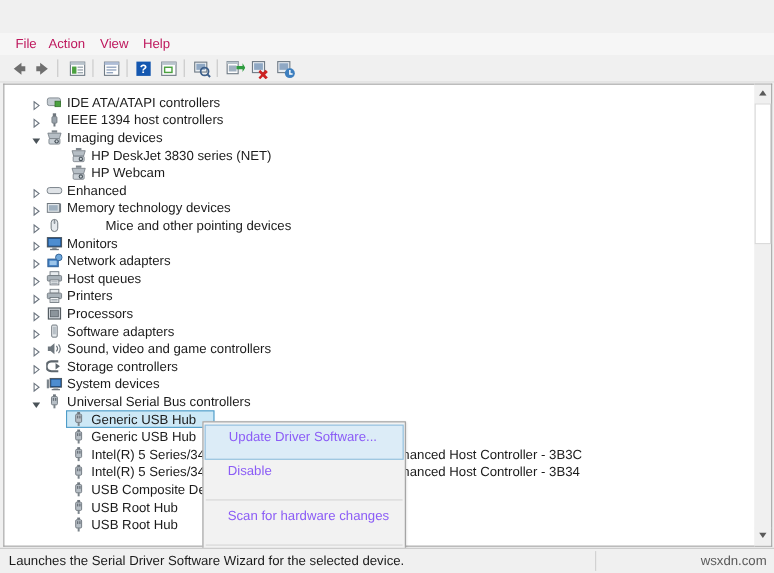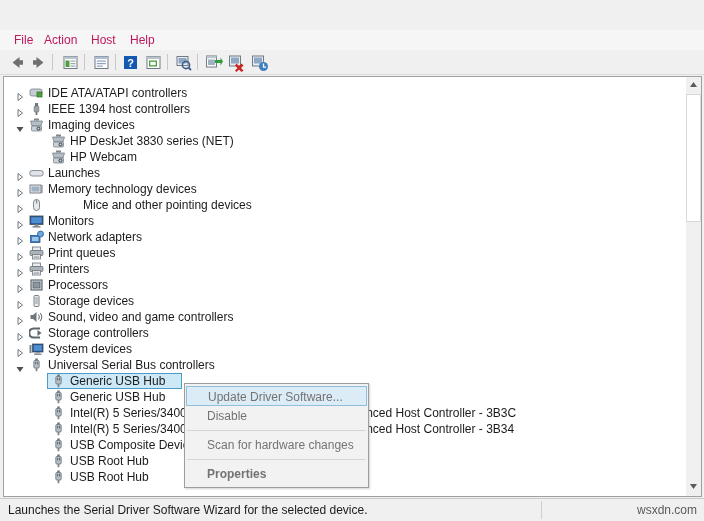--- a/index.html
+++ b/index.html
@@ -130,21 +130,21 @@
     left: 3px; top: 76px;
     width: 683px; height: 421px;
     background: #ffffff;
     border: 1px solid #a0a0a0;
     border-right: none;
     box-sizing: border-box;
     overflow: hidden;
   }
   .treepane-inner {
     position: absolute;
-    left: 3px; top: 0;
+    left: 16px; top: 0;
     width: 683px; height: 421px;
   }
   .row {
     position: absolute;
     left: 0;
     height: 16px;
     white-space: nowrap;
   }
   .tw {
     position: absolute;
@@ -215,24 +215,24 @@
     left: 184px; top: 383px;
     width: 185px;
     background: #f2f2f2;
     border: 1px solid #9d9d9d;
     box-sizing: border-box;
     padding: 2px 0 3px 0;
     box-shadow: 1px 1px 2px rgba(0,0,0,0.18);
   }
   .ctx-item {
     position: relative;
-    height: 20px;
+    height: 32px;
     line-height: 20px;
     font-size: 12px;
-    color: #737373;
+    color: #8b5cf6;
     padding-left: 22px;
     white-space: nowrap;
     cursor: default;
     box-sizing: border-box;
   }
   .ctx-item.highlight {
     background: #dcecf7;
     border: 1px solid #90bedd;
     margin: 0 1px;
     padding-left: 21px;
@@ -275,21 +275,21 @@
 </style>
 </head>
 <body>
 
 <div class="window">
 
 
   <div class="menubar">
     <div class="menu-item" style="left:8px">File</div>
     <div class="menu-item" style="left:38px">Action</div>
-    <div class="menu-item" style="left:85px">Host</div>
+    <div class="menu-item" style="left:85px">View</div>
     <div class="menu-item" style="left:124px">Help</div>
   </div>
 
   <div class="toolbar">
     <span class="tb" style="left:8px">
       <svg width="19" height="19" viewBox="0 0 19 19">
         <path d="M11.5 4 L4.5 9.5 L11.5 15 L11.5 11.8 L15 11.8 L15 7.2 L11.5 7.2 Z" fill="#6f6f6f"></path>
       </svg>
     </span>
     <span class="tb" style="left:29px">
@@ -424,21 +424,21 @@
             </svg></span>
           <span class="rlabel" style="left: 63px;">HP Webcam</span>
         </div>
         <div class="row" style="top: 88px;">
           <span class="tw" style="left: 8px;"><svg width="10" height="10" viewBox="0 0 10 10">
               <path d="M3 1.5 L7.5 5 L3 8.5 Z" fill="none" stroke="#6d7680" stroke-width="1"></path>
             </svg></span>
           <span class="ricon" style="left: 22px;"><svg width="15" height="14" viewBox="0 0 15 14">
               <rect x="0.8" y="4.5" width="13.4" height="5.5" rx="2.4" fill="#dfe3e7" stroke="#7b848b" stroke-width="0.9"></rect>
             </svg></span>
-          <span class="rlabel" style="left: 41px;">Launches</span>
+          <span class="rlabel" style="left: 41px;">Enhanced</span>
         </div>
         <div class="row" style="top: 104px;">
           <span class="tw" style="left: 8px;"><svg width="10" height="10" viewBox="0 0 10 10">
               <path d="M3 1.5 L7.5 5 L3 8.5 Z" fill="none" stroke="#6d7680" stroke-width="1"></path>
             </svg></span>
           <span class="ricon" style="left: 22px;"><svg width="15" height="14" viewBox="0 0 15 14">
               <rect x="1" y="3" width="11" height="8" fill="#e3e8ec" stroke="#6f777e" stroke-width="0.9"></rect>
               <rect x="2.5" y="4.5" width="8" height="5" fill="#9fb0bf"></rect>
               <rect x="12.5" y="3" width="1" height="8" fill="#6f777e"></rect>
             </svg></span>
@@ -482,21 +482,21 @@
           <span class="tw" style="left: 8px;"><svg width="10" height="10" viewBox="0 0 10 10">
               <path d="M3 1.5 L7.5 5 L3 8.5 Z" fill="none" stroke="#6d7680" stroke-width="1"></path>
             </svg></span>
           <span class="ricon" style="left: 22px;"><svg width="15" height="14" viewBox="0 0 15 14">
               <rect x="3.5" y="1" width="8" height="3.5" fill="#e8ecef" stroke="#6f777e" stroke-width="0.8"></rect>
               <rect x="1" y="4.5" width="13" height="5" rx="1" fill="#aab3ba" stroke="#6f777e" stroke-width="0.8"></rect>
               <rect x="3.5" y="8.5" width="8" height="4.5" fill="#f2f4f6" stroke="#6f777e" stroke-width="0.8"></rect>
               <rect x="4.6" y="9.8" width="5.8" height="0.8" fill="#97a0a7"></rect>
               <rect x="4.6" y="11.2" width="5.8" height="0.8" fill="#97a0a7"></rect>
             </svg></span>
-          <span class="rlabel" style="left: 41px;">Print queues</span>
+          <span class="rlabel" style="left: 41px;">Host queues</span>
         </div>
         <div class="row" style="top: 184px;">
           <span class="tw" style="left: 8px;"><svg width="10" height="10" viewBox="0 0 10 10">
               <path d="M3 1.5 L7.5 5 L3 8.5 Z" fill="none" stroke="#6d7680" stroke-width="1"></path>
             </svg></span>
           <span class="ricon" style="left: 22px;"><svg width="15" height="14" viewBox="0 0 15 14">
               <rect x="3.5" y="1" width="8" height="3.5" fill="#e8ecef" stroke="#6f777e" stroke-width="0.8"></rect>
               <rect x="1" y="4.5" width="13" height="5" rx="1" fill="#aab3ba" stroke="#6f777e" stroke-width="0.8"></rect>
               <rect x="3.5" y="8.5" width="8" height="4.5" fill="#f2f4f6" stroke="#6f777e" stroke-width="0.8"></rect>
               <rect x="4.6" y="9.8" width="5.8" height="0.8" fill="#97a0a7"></rect>
@@ -515,21 +515,21 @@
           <span class="rlabel" style="left: 41px;">Processors</span>
         </div>
         <div class="row" style="top: 216px;">
           <span class="tw" style="left: 8px;"><svg width="10" height="10" viewBox="0 0 10 10">
               <path d="M3 1.5 L7.5 5 L3 8.5 Z" fill="none" stroke="#6d7680" stroke-width="1"></path>
             </svg></span>
           <span class="ricon" style="left: 22px;"><svg width="15" height="14" viewBox="0 0 15 14">
               <rect x="5" y="1.5" width="5" height="11" rx="1" fill="#e7ebee" stroke="#6f777e" stroke-width="0.9"></rect>
               <rect x="6.2" y="3" width="2.6" height="7" fill="#b7bfc6"></rect>
             </svg></span>
-          <span class="rlabel" style="left: 41px;">Storage devices</span>
+          <span class="rlabel" style="left: 41px;">Software adapters</span>
         </div>
         <div class="row" style="top: 232px;">
           <span class="tw" style="left: 8px;"><svg width="10" height="10" viewBox="0 0 10 10">
               <path d="M3 1.5 L7.5 5 L3 8.5 Z" fill="none" stroke="#6d7680" stroke-width="1"></path>
             </svg></span>
           <span class="ricon" style="left: 22px;"><svg width="15" height="14" viewBox="0 0 15 14">
               <path d="M1.5 5 L4 5 L7.5 2 L7.5 12 L4 9 L1.5 9 Z" fill="#6f777e"></path>
               <path d="M9.2 4.5 Q11.5 7 9.2 9.5" fill="none" stroke="#6f777e" stroke-width="1.1"></path>
               <path d="M11.2 3 Q14.3 7 11.2 11" fill="none" stroke="#6f777e" stroke-width="1.1"></path>
             </svg></span>

